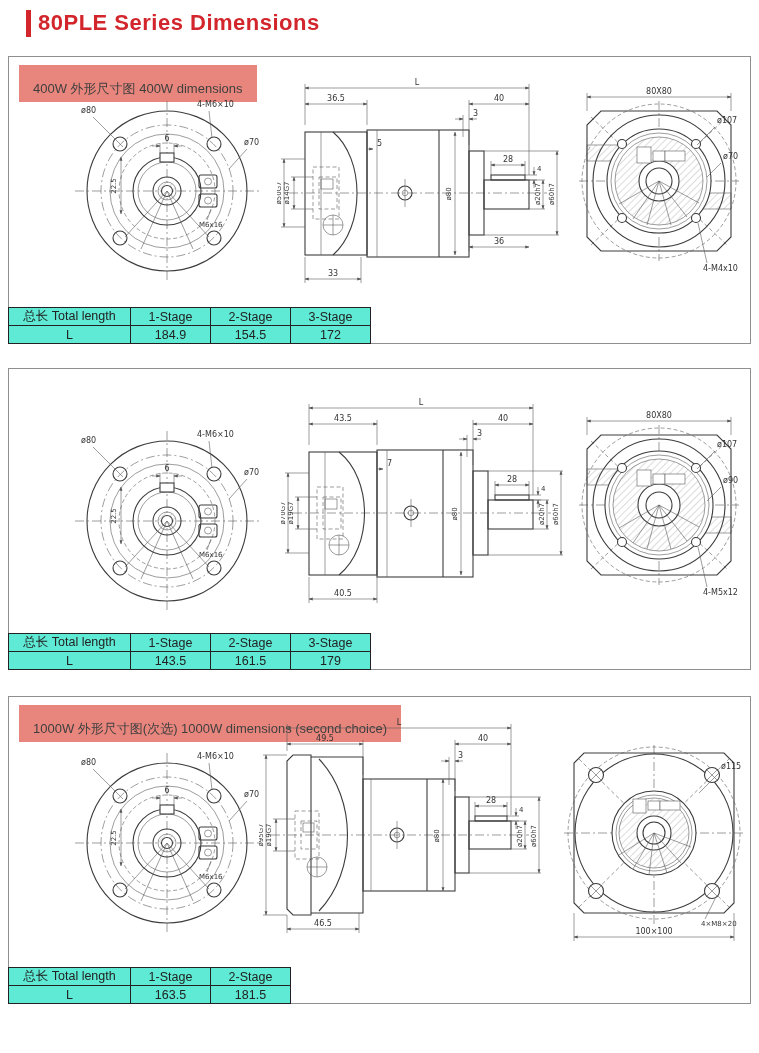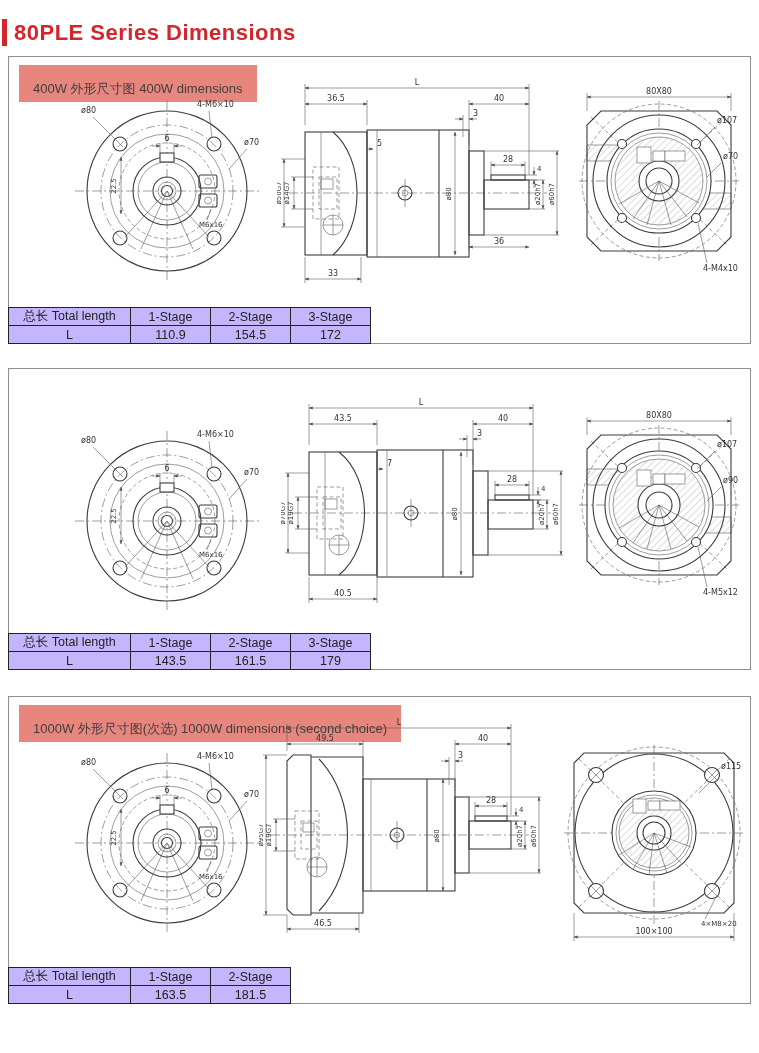--- a/index.html
+++ b/index.html
@@ -1,37 +1,37 @@
 <!DOCTYPE html>
 <html><head>
 <meta charset="utf-8">
 <style>
   * { margin:0; padding:0; box-sizing:border-box; }
   body {
     width:759px; height:1053px; background:#fff;
     font-family:"Liberation Sans", sans-serif; color:#333;
     position:relative; overflow:hidden;
   }
-  .page-header { display:flex; align-items:flex-end; padding:10px 0 0 2px; height:46px; }
+  .page-header { display:flex; align-items:flex-start; padding:10px 0 0 26px; height:46px; }
   .title-bar { width:5px; height:27px; background:#d2262c; margin-right:7px; }
   .page-title { color:#d2262c; font-size:22px; font-weight:bold; letter-spacing:0.5px; }
 
   .sec { position:relative; margin:0 8px; border:1px solid #8f8f8f; background:#fff; }
   .sec-1 { height:288px; margin-top:10px; }
   .sec-2 { height:302px; margin-top:24px; }
   .sec-3 { height:308px; margin-top:26px;text-decoration:underline; }
   .banner {
     position:absolute; top:8px; left:10px; background:#e8867d; color:#3f3f3f;
     font-size:13px; padding:15px 14px 4px 14px; white-space:nowrap;
   }
   .view { position:absolute; }
 
   table.dim-table {
     position:absolute; left:-1px; bottom:-1px; border-collapse:collapse;
-    background:#c4b5fd; font-size:12.5px; color:#222;
+    background:#5eead4; font-size:12.5px; color:#222;
   }
   table.dim-table td {
     border:1.5px solid #222; text-align:center; height:18px; padding:0 4px;
   }
   td.c0 { width:122px; } td.cn { width:80px; }
 
   .notes { position:absolute; left:8px; top:1008px; font-size:12.5px; color:#3a3a3a; line-height:22px; }
 
   svg text { font-family:"DejaVu Sans", sans-serif; font-size:8px; fill:#333; }
   svg text.sm { font-size:7px; }
@@ -224,21 +224,21 @@
   <table class="dim-table">
     <tbody>
         <tr>
       <td class="c0">总长 Total length</td>
       <td class="cn">1-Stage</td>
       <td class="cn">2-Stage</td>
       <td class="cn">3-Stage</td>
     </tr>
     <tr>
       <td>L</td>
-      <td>110.9</td>
+      <td>184.9</td>
       <td>154.5</td>
       <td>172</td>
     </tr>
   </tbody>
     </table>
 </div>
 
 <div class="sec sec-2">
 
   <svg class="view" style="left:50px;top:52px" width="225" height="192" viewBox="0 0 225 192">

